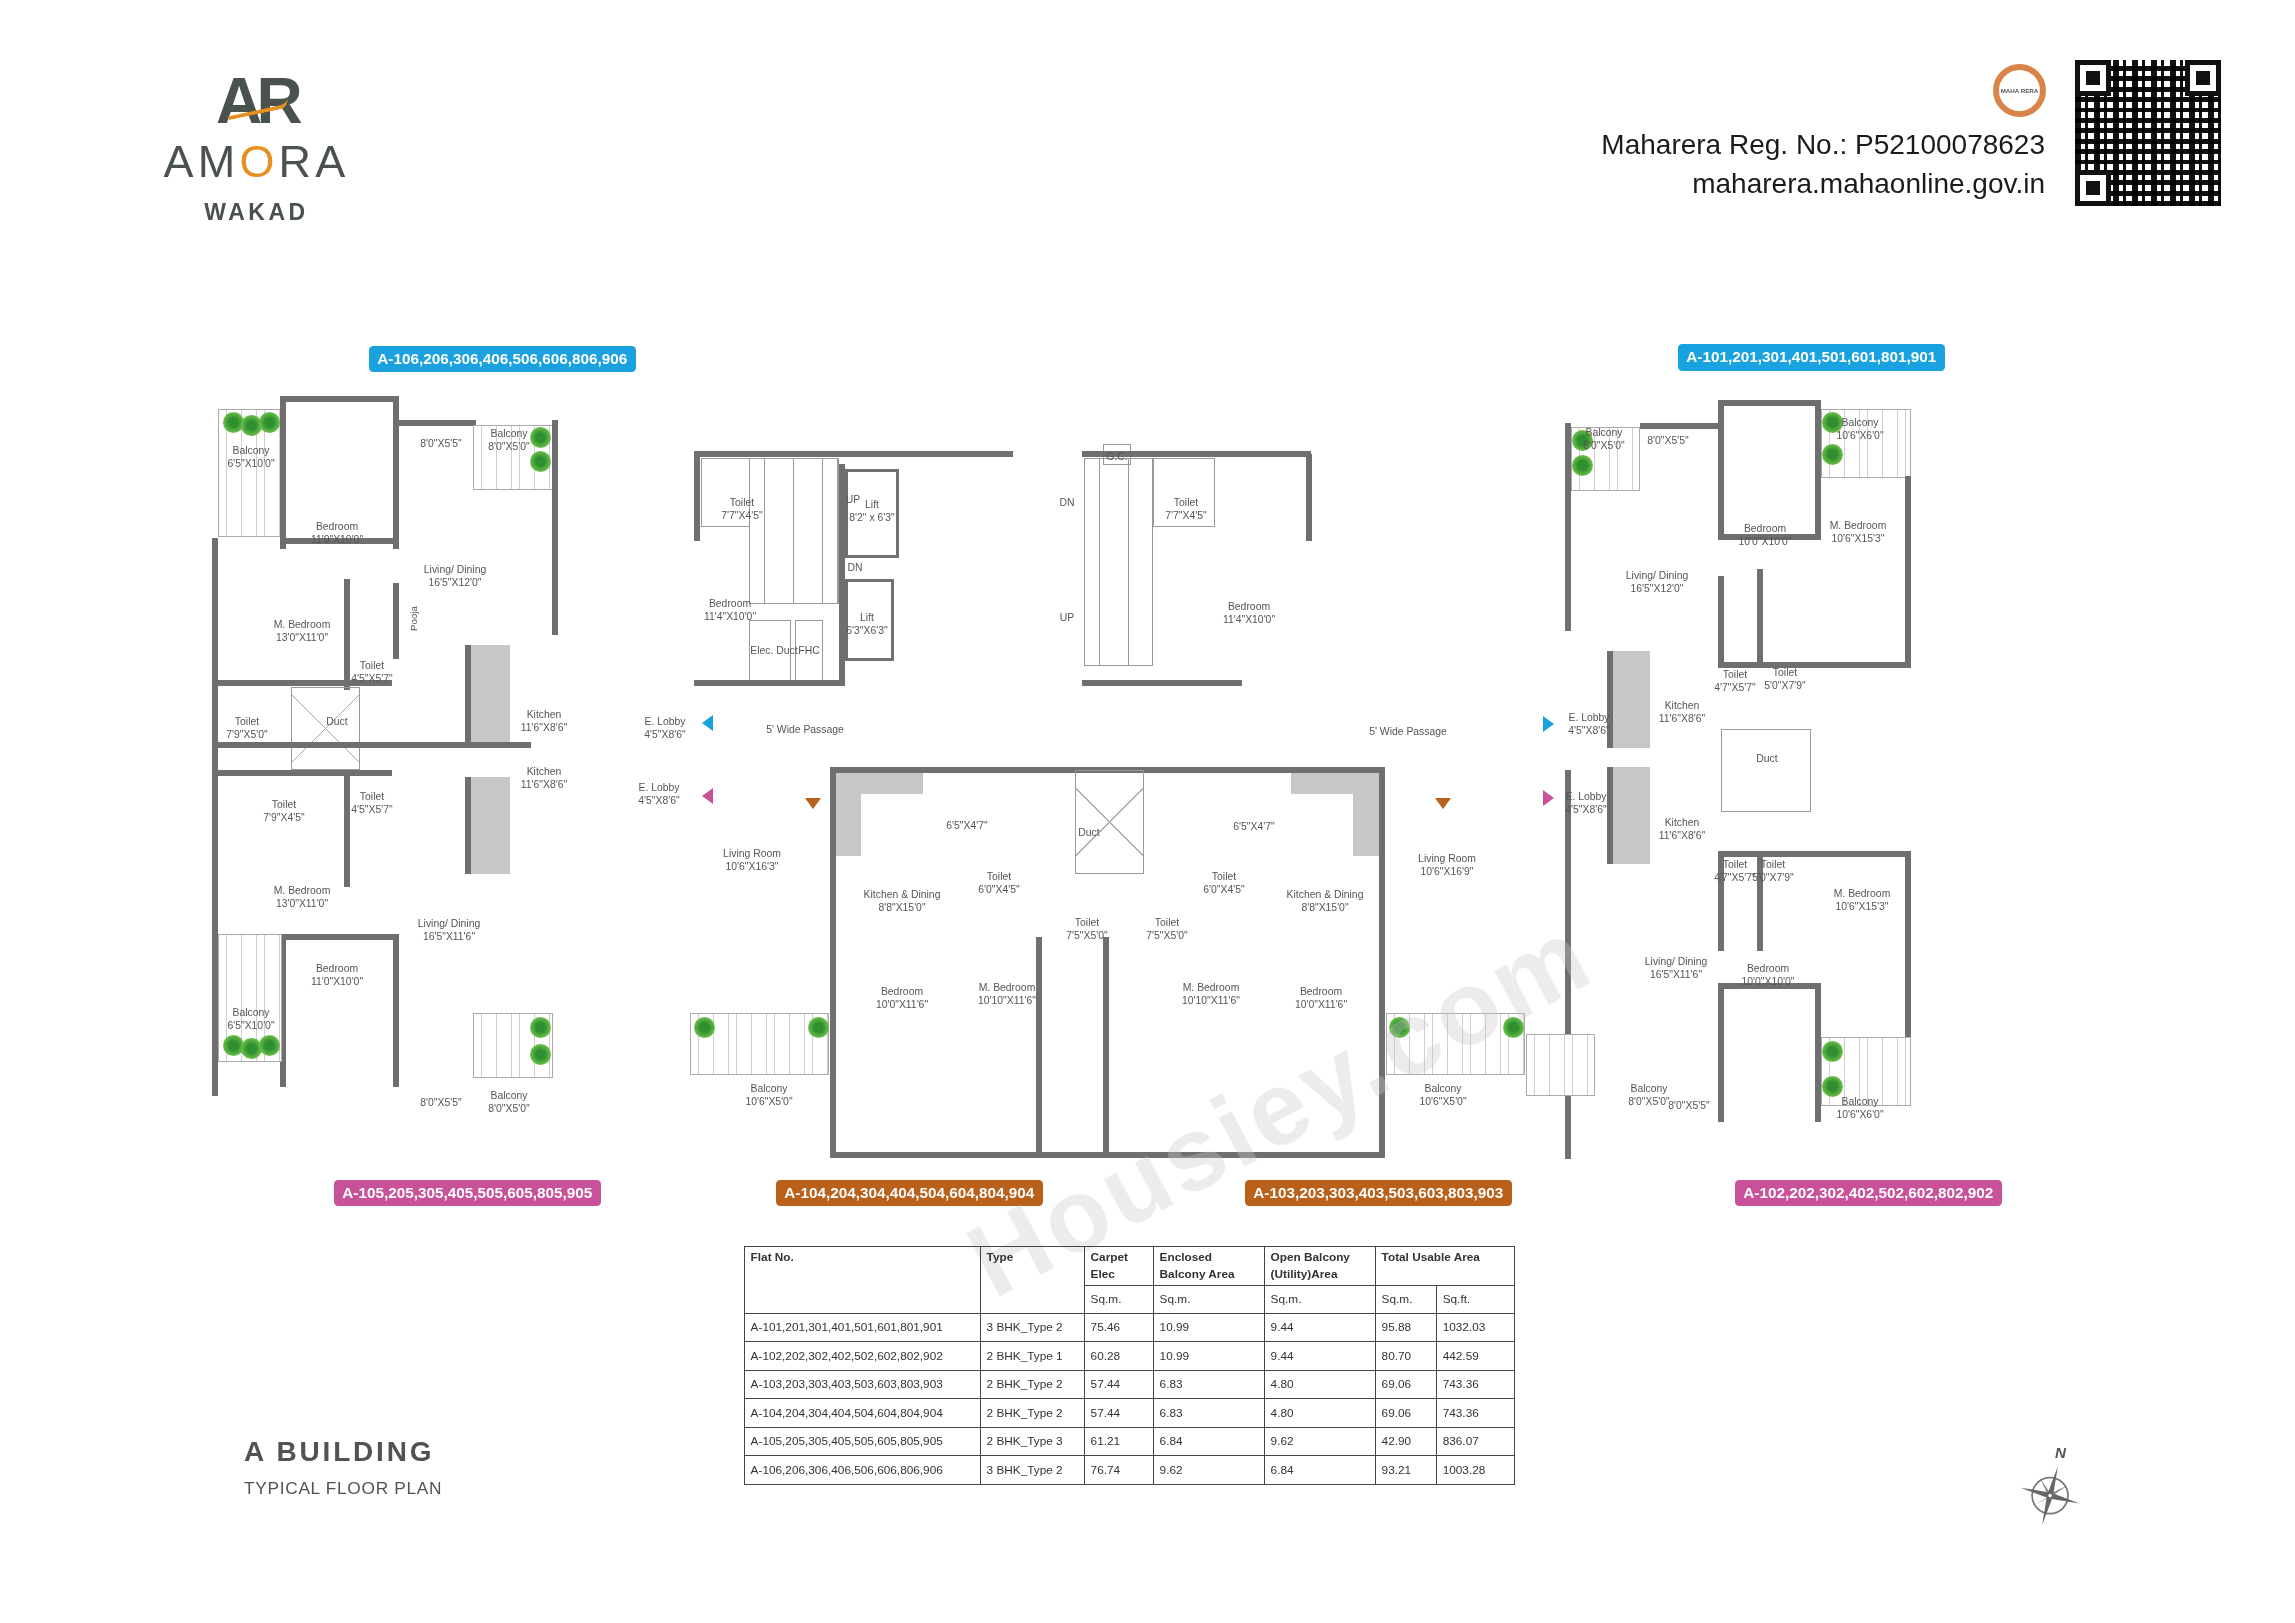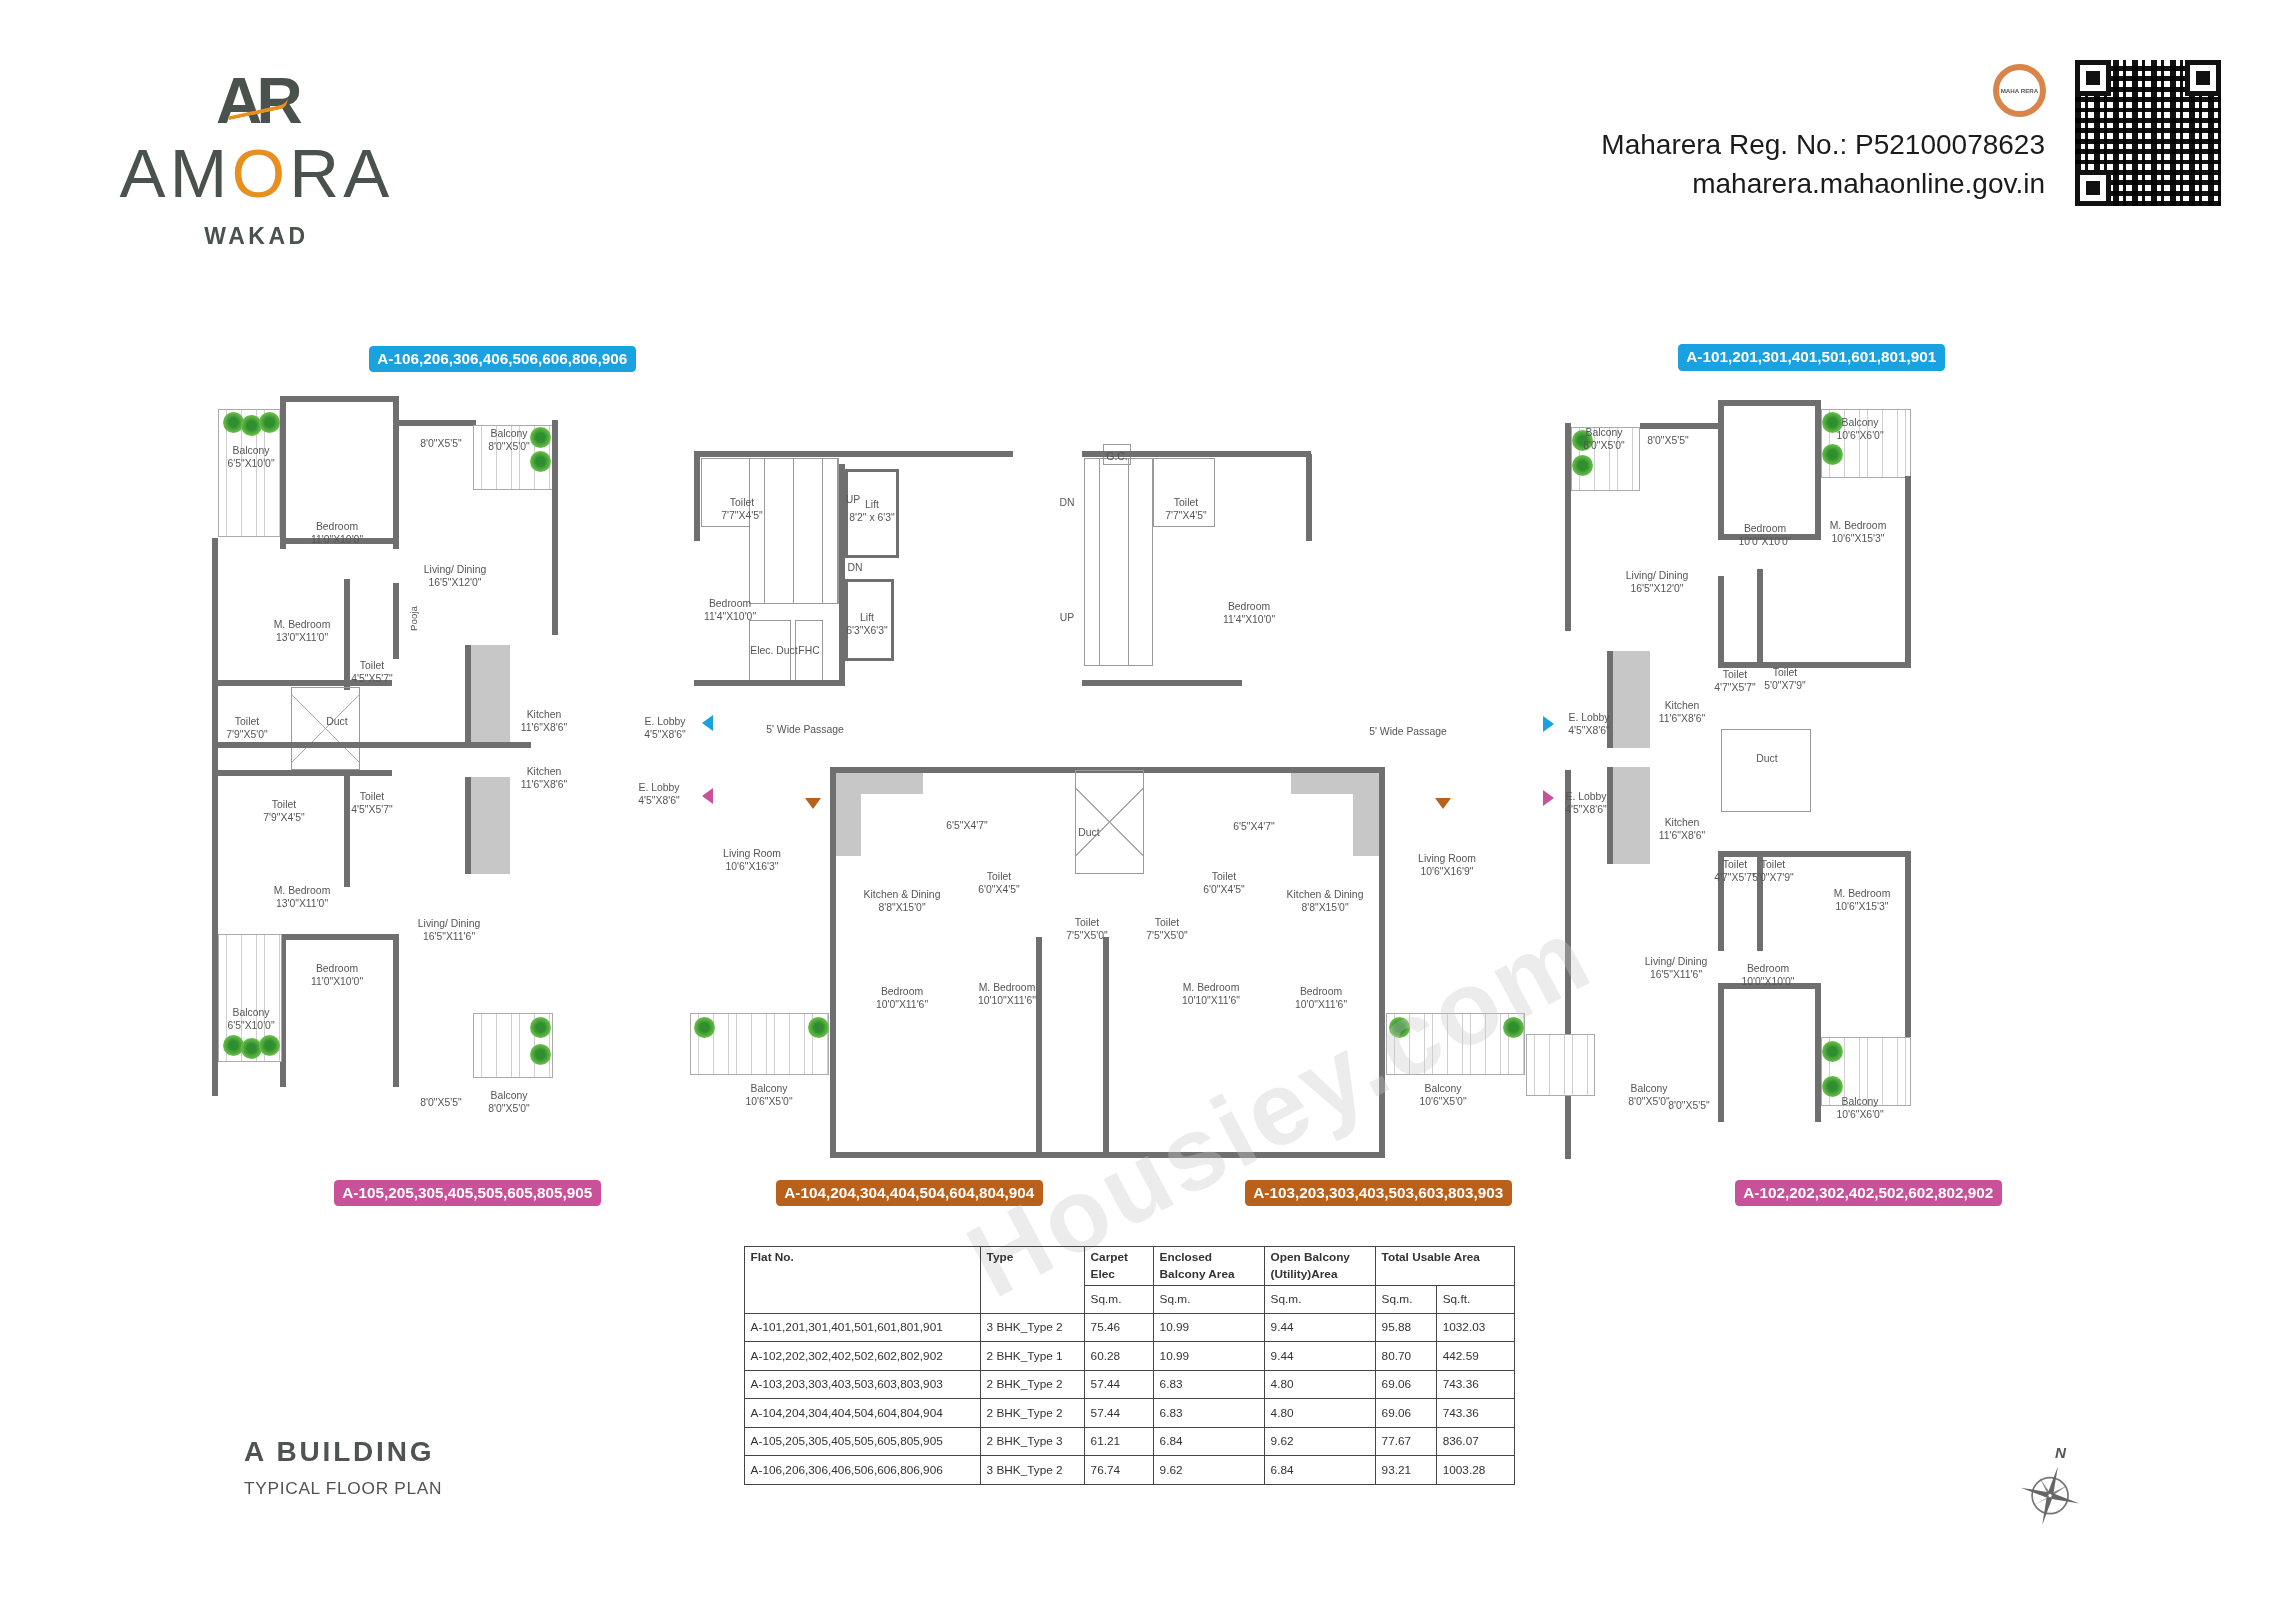--- a/index.html
+++ b/index.html
@@ -3,21 +3,21 @@
 <meta charset="utf-8">
 <style>
   * { box-sizing: border-box; margin: 0; padding: 0; }
   html, body { width: 2295px; height: 1623px; background: #ffffff; overflow: hidden; }
   body { position: relative; font-family: "Liberation Sans", "DejaVu Sans", sans-serif; color: #4a4f4c; }
 
   
   .logo { position: absolute; left: 97px; top: 69px; width: 319px; text-align: center; }
   .logo-ar { font-size: 64px; font-weight: 700; color: #4a524d; letter-spacing: -5.6px; line-height: 1; position: relative; display: inline-block; }
   .logo-ar .swoosh { position: absolute; left: 11px; top: 35px; width: 62px; height: 9.7px; border-bottom: 4.9px solid #e8901f; border-radius: 0 0 42px 0; transform: rotate(-12deg); }
-  .logo-amora { font-size: 69px; letter-spacing: 4.2px; color: #4a524d; line-height: 1; margin-top: 5.6px; font-weight: 400; }
+  .logo-amora { font-size: 45px; letter-spacing: 4.2px; color: #4a524d; line-height: 1; margin-top: 5.6px; font-weight: 400; }
   .logo-amora .o { color: #e8901f; }
   .logo-tag { font-size: 21.5px; color: #333; margin-top: 16.7px; letter-spacing: 0.3px; }
   .logo-loc { font-size: 23px; font-weight: 700; color: #4a524d; letter-spacing: 3.5px; margin-top: 15.3px; }
 
   .rera { position: absolute; right: 250px; top: 125px; text-align: right; color: #1b1b1b; }
   .rera .reg { font-size: 28px; line-height: 39px; }
   .rera .url { font-size: 28px; line-height: 39px; }
   .rera-seal { position: absolute; left: 1993px; top: 64px; width: 53px; height: 53px; border-radius: 50%; border: 6.2px solid #d9854a; background: #fff; display: flex; align-items: center; justify-content: center; font-size: 6.2px; font-weight: 700; color: #555; text-align: center; line-height: 7px; }
   .qr { position: absolute; left: 2075px; top: 60px; width: 146px; height: 146px; background:
       repeating-linear-gradient(90deg, #111 0 5.6px, #fff 5.6px 9.7px, #111 9.7px 13px, #fff 13px 19px),
@@ -417,21 +417,21 @@
       <td>4.80</td>
       <td>69.06</td>
       <td>743.36</td>
     </tr>
     <tr class="data">
       <td class="flat">A-105,205,305,405,505,605,805,905</td>
       <td>2 BHK_Type 3</td>
       <td>61.21</td>
       <td>6.84</td>
       <td>9.62</td>
-      <td>77.67</td>
+      <td>42.90</td>
       <td>836.07</td>
     </tr>
     <tr class="data">
       <td class="flat">A-106,206,306,406,506,606,806,906</td>
       <td>3 BHK_Type 2</td>
       <td>76.74</td>
       <td>9.62</td>
       <td>6.84</td>
       <td>93.21</td>
       <td>1003.28</td>

